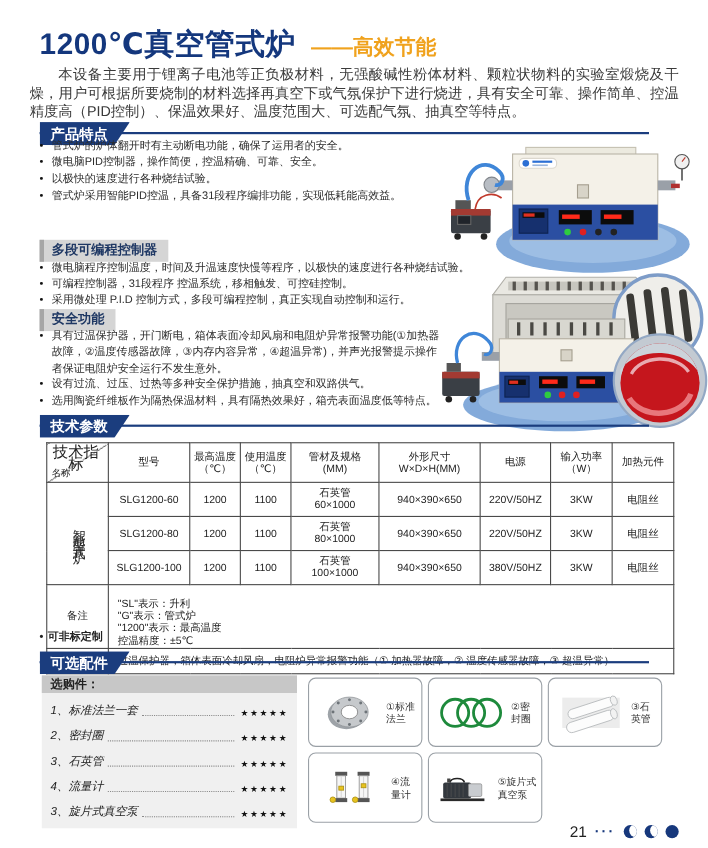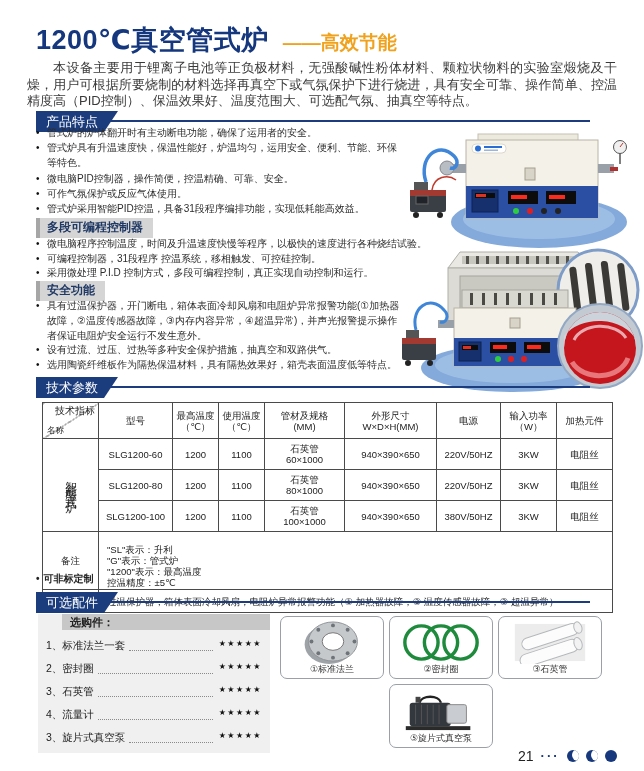--- a/index.html
+++ b/index.html
@@ -8,21 +8,21 @@
 
   .title-row{position:absolute;left:36px;top:22px;display:flex;align-items:baseline;gap:14px;}
   .title{font-size:27px;font-weight:bold;color:#14377d;letter-spacing:0.5px;}
   .subtitle{font-size:19px;font-weight:bold;color:#f0a21d;}
 
   .intro{position:absolute;left:27px;top:60px;width:590px;margin:0;font-size:13px;line-height:16.5px;
          color:#3a3a3a;text-align:justify;text-indent:2em;}
 
   .sec-line{position:absolute;left:36px;width:554px;height:2px;background:#1b3d7e;}
   .sec-band{position:absolute;left:36px;height:21px;line-height:21px;background:#1b3d7e;color:#fff;
-            font-size:13px;font-weight:normal;padding:0 20px 0 10px;
+            font-size:13px;font-weight:bold;padding:0 20px 0 10px;
             clip-path:polygon(0 0,100% 0,calc(100% - 14px) 100%,0 100%);}
 
   .subband{position:absolute;left:36px;background:#d5d5d5;border-left:4px solid #a6a6a6;
            color:#1f3864;font-size:12px;font-weight:bold;padding:1px 10px 2px 7px;text-align:right;}
 
   .bullets{position:absolute;left:36px;}
   .bullets .b{position:relative;padding-left:11px;font-size:10px;color:#2c2c2c;}
   .bullets .b::before{content:"•";position:absolute;left:0;top:0;font-size:10px;color:#111;}
   .feat .b{line-height:15.2px;}
   .prog .b{line-height:14.5px;}
@@ -31,42 +31,42 @@
   
   .tt{position:absolute;left:42px;top:402px;border-collapse:collapse;table-layout:fixed;width:570px;}
   .tt td,.tt th{border:1px solid #4a4a4a;font-size:9.5px;font-weight:normal;color:#222;
                 text-align:center;vertical-align:middle;padding:1px 2px;white-space:pre-line;line-height:11px;}
   .tt .hrow{height:30px;}
   .tt .drow{height:31px;}
   .tt .rrow{height:22px;}
   .tt .srow{height:23px;}
   .diagcell{position:relative;padding:0;height:30px;
     background:linear-gradient(to bottom right,transparent 49.5%,#555 49.5%,#555 50.6%,transparent 50.6%);}
-  .diagcell .dt{position:absolute;top:2px;right:3px;font-size:10px;}
+  .diagcell .dt{position:absolute;top:2px;right:3px;font-size:14px;}
   .diagcell .dn{position:absolute;bottom:2px;left:4px;font-size:8.5px;}
   .vgroup{writing-mode:vertical-rl;letter-spacing:4px;font-size:11.5px;}
   .leftlab{font-size:9.5px;}
   .freecell{text-align:left !important;padding-left:8px !important;}
   .freecell span{margin-right:18px;}
 
   .note{position:absolute;left:36px;top:572px;font-size:10px;font-weight:bold;color:#222;}
   .note::before{content:"•";margin-right:4px;}
 
   
   .shop{position:absolute;left:38px;top:614px;width:232px;background:#f0f0f0;padding-bottom:8px;}
   .shop-head{height:16px;line-height:16px;background:#c7c7c7;font-size:11px;font-weight:bold;
-             color:#222;padding-left:8px;margin-left:24px;}
-  .shop-item{display:flex;font-size:10.5px;color:#222;padding:9px 8px 0 8px;}
+             color:#222;padding-left:8px;}
+  .shop-item{display:flex;align-items:flex-end;font-size:10.5px;color:#222;padding:9px 8px 0 8px;font-style:italic;}
   .shop-item .nm{white-space:nowrap;}
   .shop-item .leader{flex:1;border-bottom:1.5px dotted #8a8a8a;margin:0 6px 2px 4px;}
   .shop-item .stars{font-size:8px;letter-spacing:1.5px;color:#111;white-space:nowrap;}
 
   
   .card{position:absolute;width:104px;border:1.5px solid #9aa0a6;border-radius:7px;background:#fff;
-        display:flex;flex-direction:column;align-items:center;justify-content:space-between;
+        display:flex;flex-direction:row;align-items:center;justify-content:space-between;
         padding:4px 2px 3px 2px;box-sizing:border-box;}
   .card .cap{font-size:9px;color:#333;line-height:11px;}
 
   .photo{position:absolute;}
 
   .footer{position:absolute;left:518px;top:748px;display:flex;align-items:center;gap:7px;}
   .footer .pg{font-size:14px;color:#222;}
   .footer .dots{font-size:13px;font-weight:bold;color:#17387c;letter-spacing:2px;line-height:10px;}
   .cres{position:relative;width:12px;height:12px;border-radius:50%;background:#17387c;overflow:hidden;display:inline-block;}
   .cres::after{content:"";position:absolute;width:12px;height:12px;border-radius:50%;background:#fff;left:5px;top:-1px;}
@@ -80,23 +80,22 @@
   <div class="title-row">
     <span class="title">1200℃真空管式炉</span>
     <span class="subtitle">——高效节能</span>
   </div>
   <p class="intro">本设备主要用于锂离子电池等正负极材料，无强酸碱性粉体材料、颗粒状物料的实验室煅烧及干燥，用户可根据所要烧制的材料选择再真空下或气氛保护下进行烧进，具有安全可靠、操作简单、控温精度高（PID控制）、保温效果好、温度范围大、可选配气氛、抽真空等特点。</p>
 
   <div class="sec-line" style="top:120px"></div>
   <div class="sec-band" style="top:111px">产品特点</div>
   <div class="bullets feat" style="top:125px;width:365px">
     <div class="b">管式炉的炉体翻开时有主动断电功能，确保了运用者的安全。</div>
-    <div class="b">管式炉具有升温速度快，保温性能好，炉温均匀，运用安全、便利、节能、环保等特色。</div>
     <div class="b">微电脑PID控制器，操作简便，控温精确、可靠、安全。</div>
-    <div class="b">可作气氛保护或反应气体使用。</div>
+    <div class="b">以极快的速度进行各种烧结试验。</div>
     <div class="b">管式炉采用智能PID控温，具备31段程序编排功能，实现低耗能高效益。</div>
   </div>
 
   <div class="subband" style="top:218px">多段可编程控制器</div>
   <div class="bullets prog" style="top:237px;width:398px">
     <div class="b">微电脑程序控制温度，时间及升温速度快慢等程序，以极快的速度进行各种烧结试验。</div>
     <div class="b">可编程控制器，31段程序 控温系统，移相触发、可控硅控制。</div>
     <div class="b">采用微处理 P.I.D 控制方式，多段可编程控制，真正实现自动控制和运行。</div>
   </div>
 
@@ -369,20 +368,41 @@
         <rect x="20" y="10" width="60" height="12" rx="6" fill="#fcfcfc" stroke="#b5b8bb"></rect>
         <ellipse cx="80" cy="16" rx="4" ry="6" fill="#f2f2f2" stroke="#b5b8bb"></ellipse>
       </g>
       <g transform="rotate(-18 50 32)">
         <rect x="18" y="26" width="62" height="13" rx="6.5" fill="#fcfcfc" stroke="#b5b8bb"></rect>
         <ellipse cx="80" cy="32.5" rx="4" ry="6.5" fill="#f2f2f2" stroke="#b5b8bb"></ellipse>
       </g>
     </svg>
     <span class="cap">③石英管</span>
   </div>
+  <div class="card" style="left:280px;top:684px;height:64px">
+    <svg width="100" height="45" viewBox="0 0 100 45">
+      <g>
+        <rect x="30" y="2" width="15" height="5" fill="#555"></rect>
+        <rect x="32" y="7" width="11" height="28" fill="#f6f6f6" stroke="#8a8a8a"></rect>
+        <line x1="37.5" y1="8" x2="37.5" y2="34" stroke="#ccc"></line>
+        <rect x="34.5" y="20" width="6" height="5" fill="#e8c31f" stroke="#a98e10"></rect>
+        <rect x="30" y="35" width="15" height="5" fill="#555"></rect>
+        <circle cx="27" cy="37" r="3.5" fill="#e8c31f" stroke="#a98e10"></circle>
+      </g>
+      <g transform="translate(28 0)">
+        <rect x="30" y="2" width="15" height="5" fill="#555"></rect>
+        <rect x="32" y="7" width="11" height="28" fill="#f6f6f6" stroke="#8a8a8a"></rect>
+        <line x1="37.5" y1="8" x2="37.5" y2="34" stroke="#ccc"></line>
+        <rect x="34.5" y="17" width="6" height="5" fill="#e8c31f" stroke="#a98e10"></rect>
+        <rect x="30" y="35" width="15" height="5" fill="#555"></rect>
+        <circle cx="27" cy="37" r="3.5" fill="#e8c31f" stroke="#a98e10"></circle>
+      </g>
+    </svg>
+    <span class="cap">④流量计</span>
+  </div>
   <div class="card" style="left:389px;top:684px;height:64px">
     <svg width="100" height="45" viewBox="0 0 100 45">
       <path d="M28,14 C30,6 48,6 50,14" fill="none" stroke="#222" stroke-width="2.5"></path>
       <rect x="18" y="14" width="42" height="24" rx="3" fill="#33383e"></rect>
       <line x1="24" y1="16" x2="24" y2="36" stroke="#555"></line>
         <line x1="30" y1="16" x2="30" y2="36" stroke="#555"></line>
       <line x1="36" y1="16" x2="36" y2="36" stroke="#555"></line>
         <line x1="42" y1="16" x2="42" y2="36" stroke="#555"></line>
       <line x1="48" y1="16" x2="48" y2="36" stroke="#555"></line>
       <rect x="56" y="16" width="20" height="19" rx="2" fill="#c9ccd0" stroke="#888"></rect>

